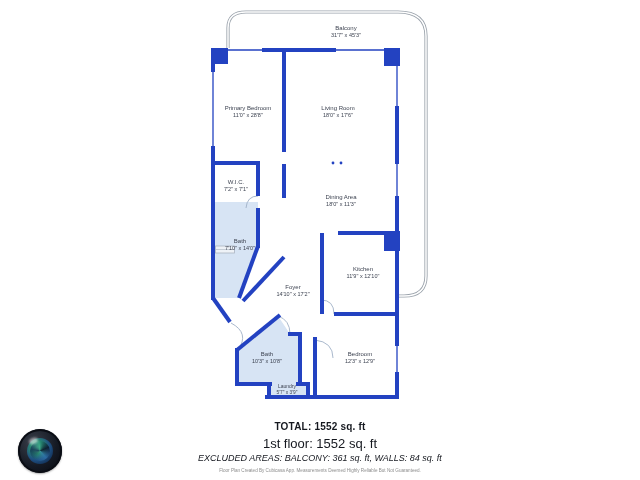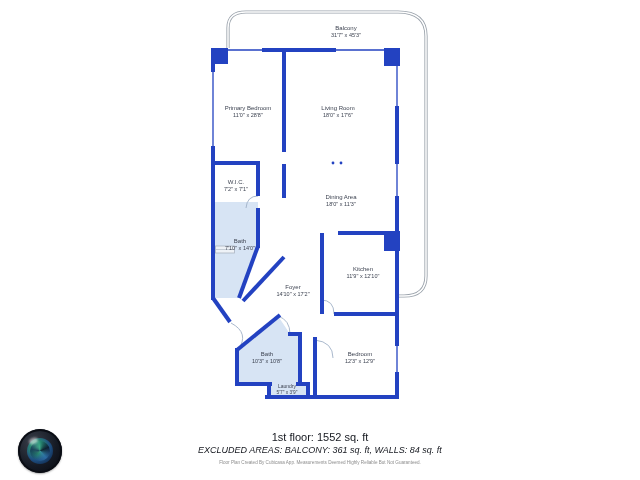--- a/index.html
+++ b/index.html
@@ -10,21 +10,21 @@
   .plan-svg{position:absolute;left:0;top:0;width:640px;height:480px;}
   .room-label{
     position:absolute;transform:translate(-50%,-50%);
     text-align:center;color:#3d4351;white-space:nowrap;line-height:1.35;
     pointer-events:none;
   }
   .room-label .rname{font-size:6px;display:block;}
   .room-label .dims{font-size:5.5px;display:block;}
   .summary{position:absolute;left:0;right:0;top:421px;text-align:center;color:#15181f;}
   .summary .total{font-size:10px;font-weight:bold;letter-spacing:.2px;}
-  .summary .floor{font-size:11px;margin-top:10px;}
+  .summary .floor{font-size:13px;margin-top:4px;}
   .summary .excluded{font-size:9px;margin-top:2px;font-style:italic;}
   .summary .note{font-size:4.6px;color:#8d8d8d;margin-top:5px;}
   .logo{
     position:absolute;left:18px;top:429px;width:44px;height:44px;border-radius:50%;
     background:radial-gradient(circle at 35% 32%, #3a3f4a 0%, #151a24 55%, #05070c 100%);
     box-shadow:inset 0 0 0 2px #0a0d14, 0 1px 2px rgba(0,0,0,.35);
   }
   .logo .globe{
     position:absolute;left:9px;top:9px;width:26px;height:26px;border-radius:50%;
     background:
@@ -167,20 +167,21 @@
   <div class="room-label" style="left:360px;top:358px;">
     <span class="rname">Bedroom</span>
     <span class="dims">12'3" x 12'9"</span>
   </div>
   <div class="room-label" style="left:287px;top:390px;z-index:2;">
     <span class="rname" style="font-size:5px;">Laundry</span>
     <span class="dims" style="font-size:4.8px;">5'7" x 3'9"</span>
   </div>
 
   <div class="summary">
+    <div class="total">TOTAL: 1552 sq. ft</div>
     <div class="floor">1st floor: 1552 sq. ft</div>
     <div class="excluded">EXCLUDED AREAS: BALCONY: 361 sq. ft, WALLS: 84 sq. ft</div>
     <div class="note">Floor Plan Created By Cubicasa App. Measurements Deemed Highly Reliable But Not Guaranteed.</div>
   </div>
 
   <div class="logo">
     <div class="globe"></div>
     <div class="swirl"></div>
     <div class="glint"></div>
   </div>

